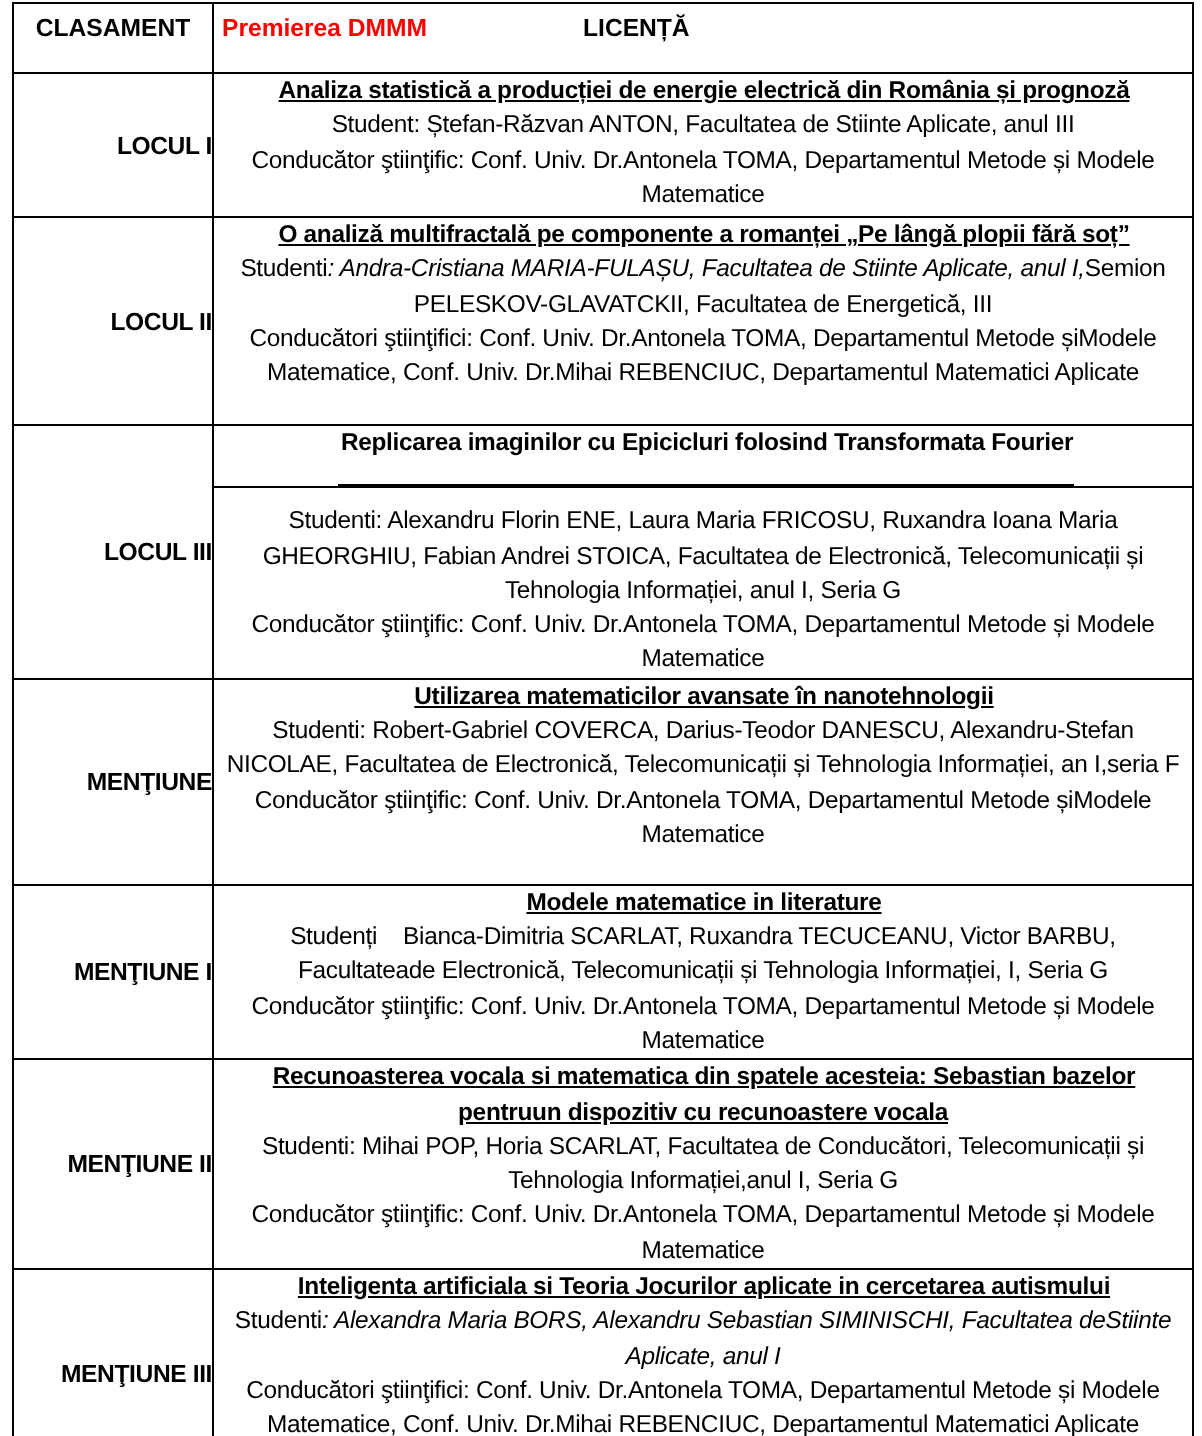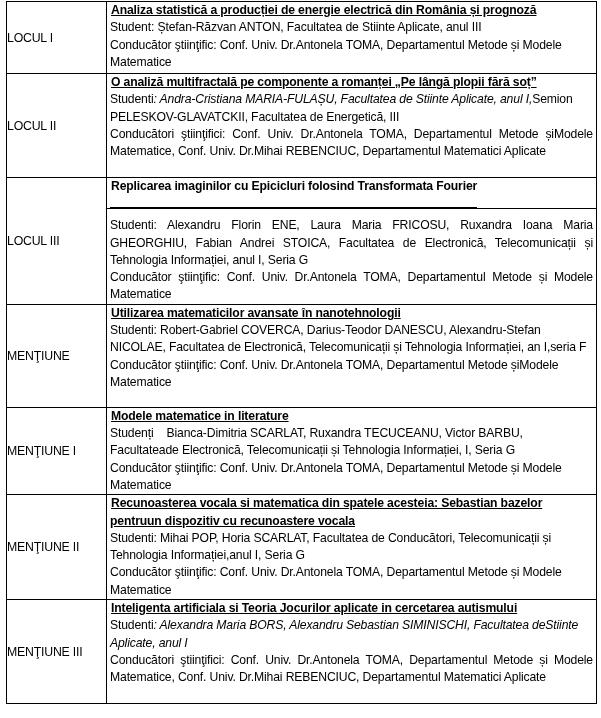--- a/index.html
+++ b/index.html
@@ -1,44 +1,50 @@
 <!DOCTYPE html>
 <html><head>
 <meta charset="utf-8">
 <style>
   html, body { margin: 0; padding: 0; background: #ffffff; }
   body { width: 601px; height: 718px; overflow: hidden; font-family: "Liberation Sans", sans-serif; color: #000; }
   .tbl { position: absolute; left: 6px; top: 1px; width: 591px; border-collapse: collapse; table-layout: fixed; }
   .tbl td { border: 1.5px solid #000; vertical-align: top; padding: 0; }
   .col-rank { width: 100px; }
-  .rank-cell { text-align: left; vertical-align: middle !important; font-weight: normal; font-size: 12.3px; letter-spacing: -0.2px; }
+  .rank-cell { text-align: right; vertical-align: middle !important; font-weight: bold; font-size: 12.3px; letter-spacing: -0.2px; }
   .hdr-rank { text-align: center; font-weight: bold; font-size: 12.3px; vertical-align: top; padding-top: 5px !important; height: 29px; }
   .hdr-main { font-weight: bold; font-size: 12.3px; padding: 5px 0 0 4px !important; }
   .hdr-red { color: #ff0000; }
   .hdr-lic { margin-left: 78px; }
   .entry { font-size: 12.2px; line-height: 17.3px; padding: 0 3px 0 2px !important; letter-spacing: -0.15px; }
   .title { font-weight: bold; text-decoration: underline; padding-left: 1px; }
   .title.plain { text-decoration: none; border-bottom: 1.2px solid #000; display: inline-block; margin-right: -3px; padding-bottom: 12px; }
   .lbl { }
   .it { font-style: italic; }
   .just { text-align: justify; }
-  .line { display: block; padding-left: 1px; }
+  .line { display: block; padding-left: 1px; text-align: center; }
   .r1 { height: 72px; } .r2 { height: 104px; } .r3 { height: 103px; }
   .r4 { height: 103px; } .r5 { height: 84px; } .r6 { height: 102px; } .r7 { height: 104px; }
   .sep { display:block; border-top: 1.2px solid #000; margin: 0 -3px 0 -2px; }
 </style>
 </head>
 <body>
 
 <table class="tbl">
   <colgroup>
       <col class="col-rank">
       <col>
     </colgroup>
   <tbody>
+      <tr>
+    <td class="hdr-rank">CLASAMENT</td>
+    <td class="hdr-main">
+      <span class="hdr-red">Premierea DMMM</span><span class="hdr-lic">LICENȚĂ</span>
+    </td>
+  </tr>
 
   <tr class="r1">
     <td class="rank-cell">LOCUL I</td>
     <td class="entry">
       <span class="line"><span class="title">Analiza statistică a producției de energie electrică din România și prognoză</span></span>
       <span class="line"><span class="lbl">Student:</span><span> Ștefan-Răzvan ANTON, Facultatea de Stiinte Aplicate, anul III</span></span>
       <span class="line"><span class="lbl">Conducător ştiinţific</span><span>: Conf. Univ. Dr.Antonela TOMA, Departamentul Metode și Modele Matematice</span></span>
     </td>
   </tr>
 

